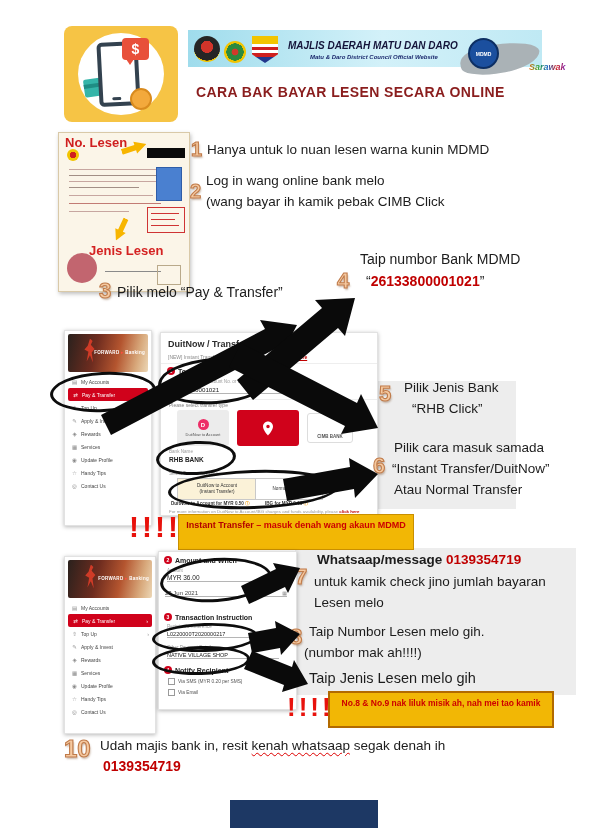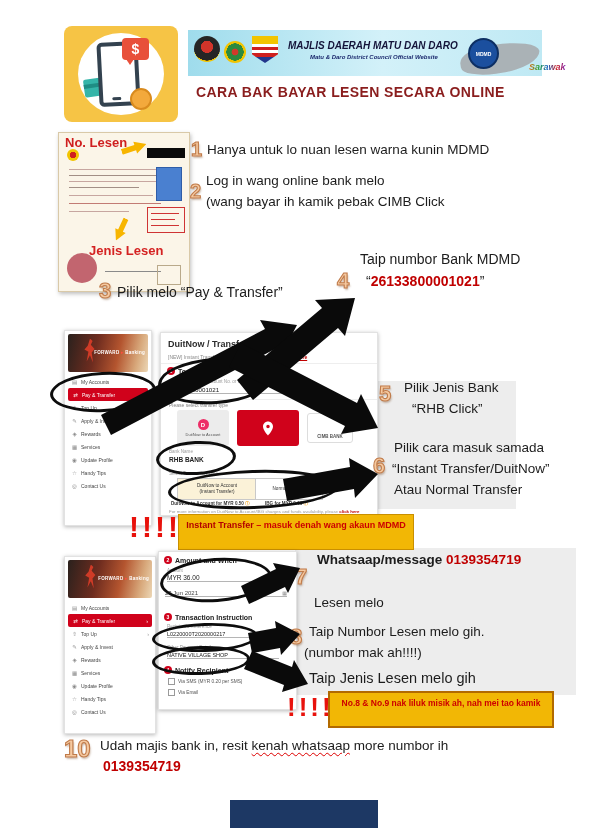--- a/index.html
+++ b/index.html
@@ -68,21 +68,21 @@
     <div class="abs" style="left:34px;top:16px;width:33px;height:56px;background:#fff;border:4px solid #33424f;border-radius:5px;transform:rotate(-3deg);">
       <div class="abs" style="left:9px;bottom:2px;width:9px;height:3px;background:#33424f;border-radius:2px;"></div>
     </div>
     <div class="abs" style="left:58px;top:12px;width:27px;height:22px;background:#e8503a;border-radius:4px;color:#fff;font-weight:bold;font-size:14px;text-align:center;line-height:22px;">
       <span>$</span>
       <div class="abs" style="left:4px;bottom:-5px;width:0;height:0;border-left:4px solid transparent;border-right:4px solid transparent;border-top:6px solid #e8503a;"></div>
     </div>
     <div class="abs" style="left:66px;top:62px;width:18px;height:18px;background:#f3a93c;border:2px solid #d98b1e;border-radius:50%;"></div>
   </div>
 
-  <div class="abs banner" style="left:188px;top:30px;width:354px;height:46px;">
+  <div class="abs banner" style="left:188px;top:30px;width:354px;height:37px;">
     <div class="abs" style="left:6px;top:6px;width:26px;height:26px;border-radius:50%;background:radial-gradient(circle at 50% 42%,#d2342a 0 30%,#252525 31% 68%,#f2c400 69%);"></div>
     <div class="abs" style="left:36px;top:11px;width:22px;height:22px;border-radius:50%;background:radial-gradient(circle,#d23a2a 0 22%,#2d8a3e 23% 55%,#f2c400 56%);"></div>
     <div class="abs" style="left:64px;top:6px;width:26px;height:27px;clip-path:polygon(0 0,100% 0,100% 68%,50% 100%,0 68%);background:linear-gradient(#f2c400 0 28%,#fff 28% 40%,#cf1f1f 40% 52%,#fff 52% 64%,#cf1f1f 64% 76%,#22368c 76%);"></div>
     <div class="abs" style="left:100px;top:10px;font-size:10px;font-weight:bold;font-style:italic;color:#14143a;white-space:nowrap;">MAJLIS DAERAH MATU DAN DARO</div>
     <div class="abs" style="left:122px;top:24px;font-size:6px;font-weight:bold;font-style:italic;color:#1c2a6e;white-space:nowrap;">Matu &amp; Daro District Council Official Website</div>
     <div class="abs" style="left:272px;top:14px;width:80px;height:29px;background:#aab2b6;border-radius:42% 58% 55% 45%/52% 44% 62% 40%;transform:rotate(-8deg);"></div>
     <div class="abs" style="left:280px;top:8px;width:27px;height:27px;border-radius:50%;background:#1b4f9e;border:2px solid #0d2f63;color:#fff;font-size:5px;font-weight:bold;display:flex;align-items:center;justify-content:center;">MDMD</div>
     <div class="abs sarawak" style="left:300px;top:32px;">Sarawak</div>
   </div>
 
@@ -349,37 +349,38 @@
     <div class="abs optrow" style="left:9px;top:137px;">
       <span class="cbx"></span>
       <span>Via Email</span>
     </div>
   </div>
 
   <div class="abs stepline" style="left:317px;top:549px;font-weight:bold;">
     <span>Whatsaap/message </span><span class="redtext">0139354719</span>
   </div>
   <div class="abs stepnum" style="left:295px;top:566px;font-size:22px;">7</div>
+  <div class="abs stepline" style="left:314px;top:571px;">untuk kamik check jino jumlah bayaran</div>
   <div class="abs stepline" style="left:314px;top:592px;">Lesen melo</div>
 
   <div class="abs stepnum" style="left:290px;top:626px;font-size:22px;">8</div>
   <div class="abs stepline" style="left:309px;top:621px;">Taip Numbor Lesen melo gih.</div>
   <div class="abs stepline" style="left:304px;top:642px;">(numbor mak ah!!!!)</div>
 
   <div class="abs stepnum" style="left:289px;top:666px;font-size:22px;">9</div>
   <div class="abs stepline" style="left:309px;top:668px;font-size:14.5px;">Taip Jenis Lesen melo gih</div>
 
   <div class="abs marks" style="left:287px;top:694px;font-size:26px;">!!!!</div>
   <div class="abs ybox" style="left:328px;top:691px;width:226px;height:37px;border:2px solid #b26a00;font-size:8.5px;line-height:14px;padding-top:3px;box-sizing:border-box;">
     <div>No.8 &amp; No.9 nak liluk misik ah, nah mei tao kamik</div>
   </div>
 
   <div class="abs stepnum" style="left:64px;top:737px;font-size:24px;">10</div>
   <div class="abs stepline" style="left:100px;top:735px;">
-    <span>Udah majis bank in, resit </span><span style="text-decoration:underline wavy #d00 1px;text-underline-offset:2px;">kenah whatsaap</span><span> more numbor ih</span>
+    <span>Udah majis bank in, resit </span><span style="text-decoration:underline wavy #d00 1px;text-underline-offset:2px;">kenah whatsaap</span><span> segak denah ih</span>
   </div>
   <div class="abs stepline redtext" style="left:103px;top:756px;font-size:14px;">0139354719</div>
 
   <div class="abs ellipse" style="left:50px;top:372px;width:100px;height:34px;transform:rotate(-3deg);"></div>
   <div class="abs ellipse" style="left:158px;top:358px;width:108px;height:40px;transform:rotate(-4deg);"></div>
   <div class="abs ellipse" style="left:156px;top:441px;width:74px;height:28px;transform:rotate(-3deg);"></div>
   <div class="abs ellipse" style="left:168px;top:470px;width:164px;height:33px;transform:rotate(-2deg);"></div>
   <div class="abs ellipse" style="left:160px;top:558px;width:106px;height:38px;transform:rotate(-4deg);"></div>
   <div class="abs ellipse" style="left:152px;top:623px;width:100px;height:23px;transform:rotate(-2deg);"></div>
   <div class="abs ellipse" style="left:152px;top:646px;width:92px;height:23px;transform:rotate(-2deg);"></div>

